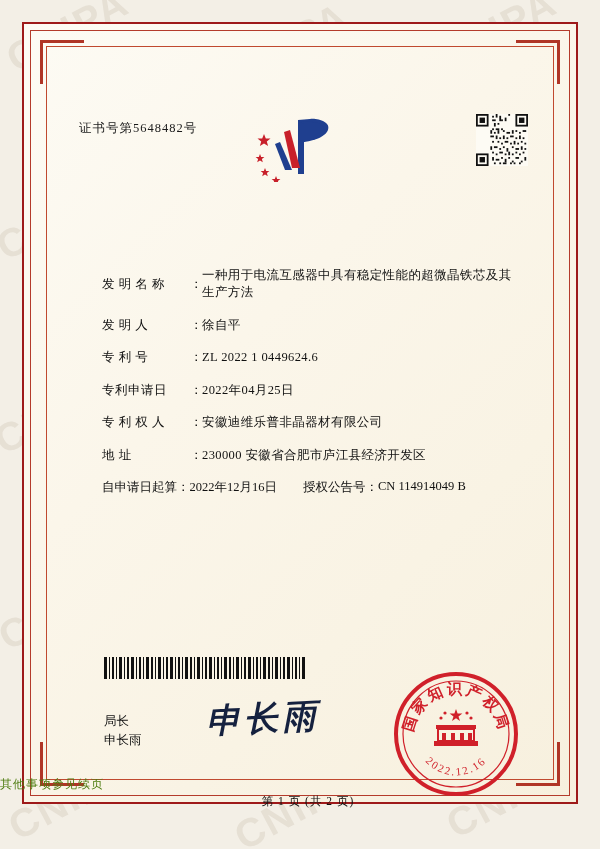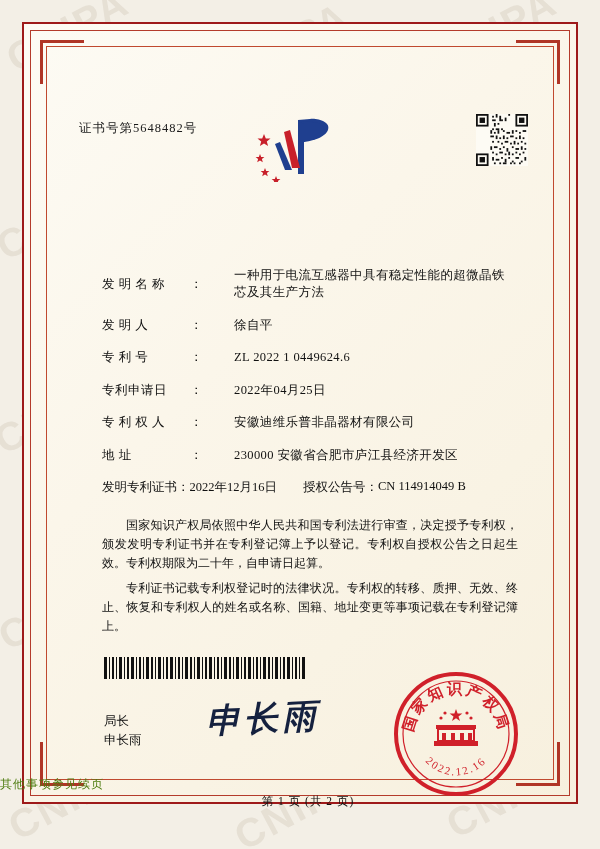--- a/index.html
+++ b/index.html
@@ -78,21 +78,21 @@
   .rows{
     position:absolute;left:78px;right:60px;top:243px;
   }
   .row{
     display:flex;align-items:center;margin-bottom:15.5px;font-size:12.5px;color:#111;
   }
   .row .lbl{
     width:88px;flex:0 0 88px;letter-spacing:0.5px;
   }
   .row .colon{width:12px;flex:0 0 12px;}
-  .row .val{flex:1;letter-spacing:0.4px;margin-left:32px;}
+  .row .val{flex:1;letter-spacing:0.4px;}
   .row2{display:flex;align-items:flex-start;margin-bottom:15.5px;font-size:12.5px;color:#111;}
   .row2 .g2{margin-left:26px;display:flex;text-align:right;}
   .para{
     position:absolute;left:78px;right:58px;top:492px;
     font-size:12px;line-height:19px;color:#111;text-align:justify;
   }
   .para p{margin:0 0 6px 0;text-indent:24px;}
   .barcode{
     position:absolute;left:80px;top:633px;width:205px;height:22px;
   }
@@ -282,36 +282,32 @@
         <div class="val">安徽迪维乐普非晶器材有限公司</div>
       </div>
 
       <div class="row">
         <div class="lbl">地 址</div>
         <div class="colon">：</div>
         <div class="val">230000 安徽省合肥市庐江县经济开发区</div>
       </div>
 
       <div class="row2">
-        <div class="lbl">发明专利证书</div>
+        <div class="lbl">自申请日起算</div>
         <div class="colon">：</div>
         <div>2022年12月16日</div>
         <div class="g2">
           <div>授权公告号</div>
           <div class="colon">：</div>
           <div>CN 114914049 B</div>
         </div>
       </div>
 
     </div>
 
-    <div class="para">
-      <p>国家知识产权局依照中华人民共和国专利法进行审查，决定授予专利权，颁发发明专利证书并在专利登记簿上予以登记。专利权自授权公告之日起生效。专利权期限为二十年，自申请日起算。</p>
-      <p>专利证书记载专利权登记时的法律状况。专利权的转移、质押、无效、终止、恢复和专利权人的姓名或名称、国籍、地址变更等事项记载在专利登记簿上。</p>
-    </div>
 
     <svg class="barcode" viewBox="0 0 205 22" preserveAspectRatio="none">
       <g fill="#111">
         <rect x="0" y="0" width="3" height="22"></rect>
           <rect x="5" y="0" width="1" height="22"></rect>
         <rect x="8" y="0" width="2" height="22"></rect>
           <rect x="12" y="0" width="1" height="22"></rect>
         <rect x="15" y="0" width="3" height="22"></rect>
           <rect x="20" y="0" width="1" height="22"></rect>
         <rect x="23" y="0" width="2" height="22"></rect>

